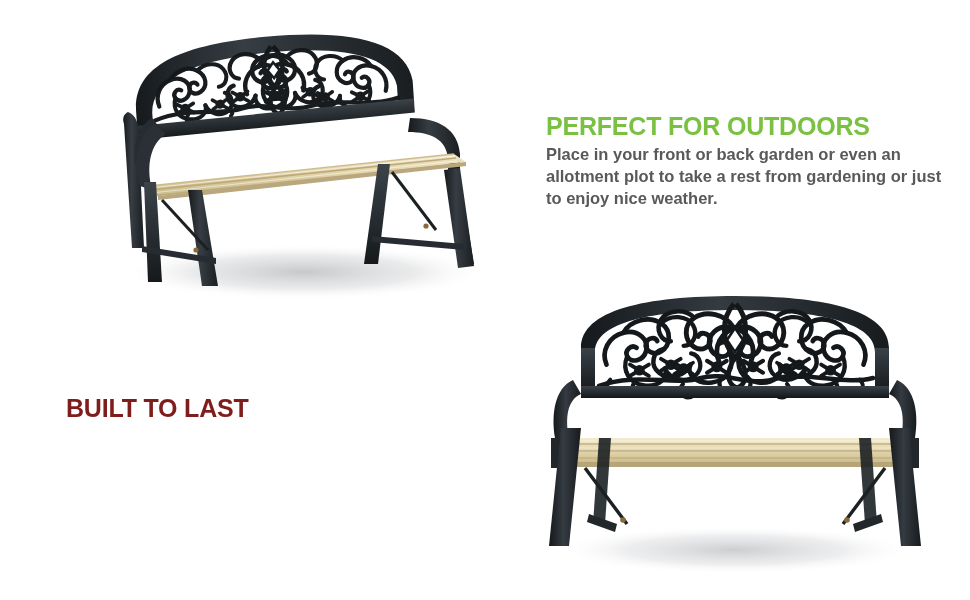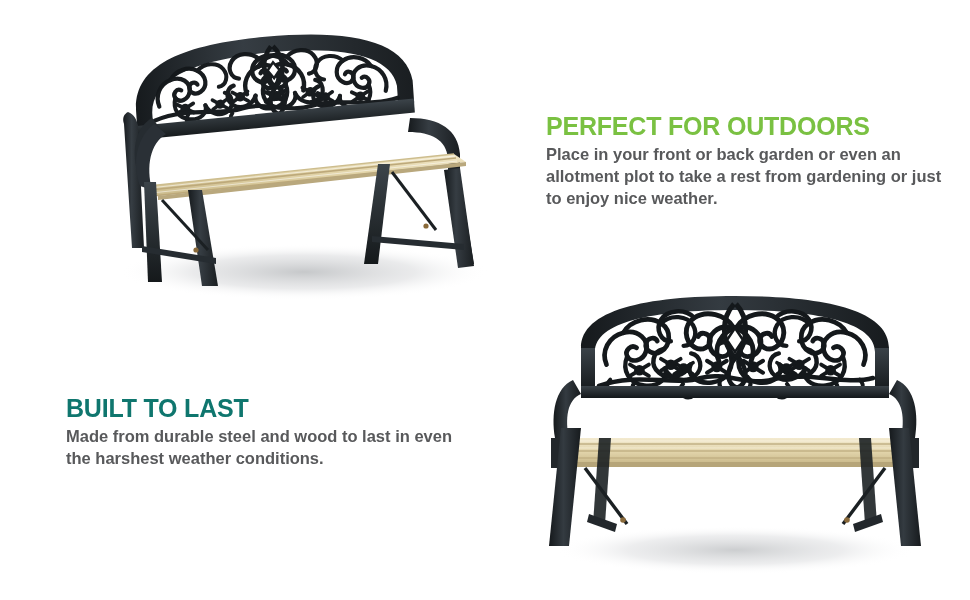--- a/index.html
+++ b/index.html
@@ -159,22 +159,21 @@
       <circle cx="334" cy="212" r="2.6" fill="#8a6a3a"></circle>
     </svg>
   </div>
 
   <div class="feature-block" id="feature-outdoors">
     <h2 class="feature-heading" style="color:#7ac142">PERFECT FOR OUTDOORS</h2>
     <p class="feature-body" style="color:#58595b">Place in your front or back garden or even an allotment plot to take a rest from gardening or just to enjoy nice weather.</p>
   </div>
 
   <div class="feature-block" id="feature-durable">
-    <h2 class="feature-heading" style="color:#0f766e">BUILT TO LAST</h2>
-    <p class="feature-body" style="color:#58595b">Made from durable steel and wood to last in even the harshest weather conditions.</p>
+    <h2 class="feature-heading" style="color:#7f1d1d">BUILT TO LAST</h2>
   </div>
 
   <div class="bench" id="bench-durable">
     <svg viewBox="0 0 420 300" xmlns="http://www.w3.org/2000/svg">
       <defs>
         <linearGradient id="w2a" x1="0" y1="0" x2="0" y2="1">
           <stop offset="0" stop-color="#f3ead0"></stop>
           <stop offset="0.5" stop-color="#e3d6ad"></stop>
           <stop offset="1" stop-color="#c9b889"></stop>
         </linearGradient>

